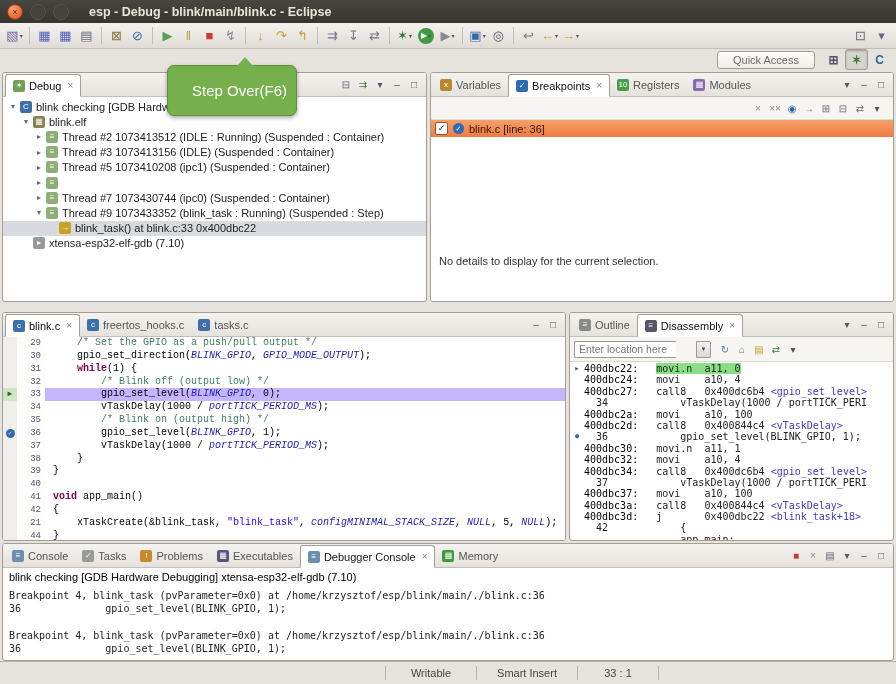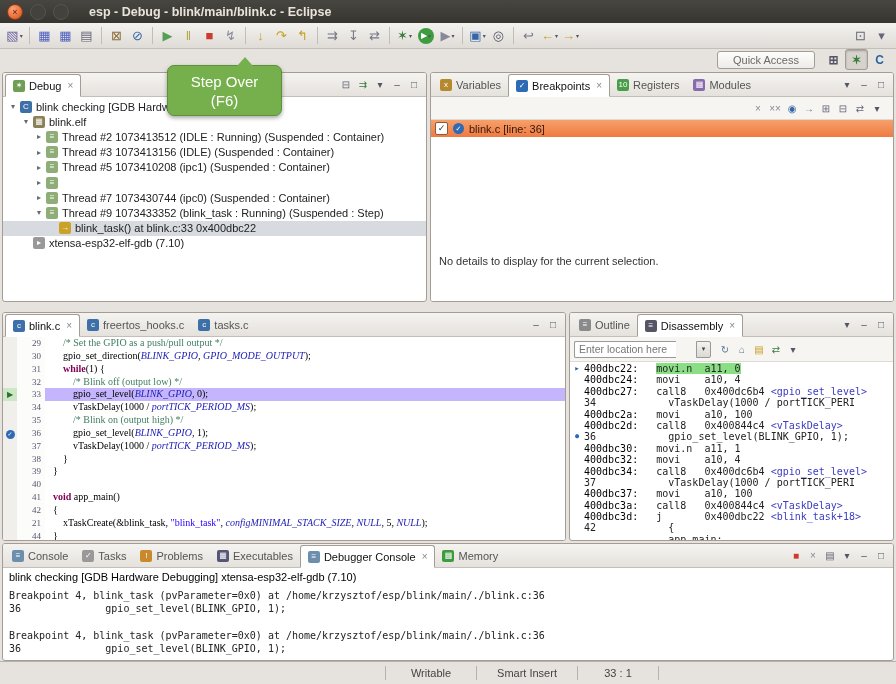--- a/index.html
+++ b/index.html
@@ -86,21 +86,21 @@
   .bp-row{height:17px;display:flex;align-items:center;gap:5px;padding-left:4px;
     background:linear-gradient(#f6a06b,#ef7a41);border-bottom:1px solid #e0читμ;}
   .bp-check{width:11px;height:11px;background:#fff;border:1px solid #8a5a3a;border-radius:2px;
     font-size:9px;line-height:10px;text-align:center;color:#333;flex:none;}
   .bp-ball{width:11px;height:11px;border-radius:50%;background:#2f6bb5;color:#fff;flex:none;
     display:flex;align-items:center;justify-content:center;font-size:7px;}
   .bp-label{color:#35180a;}
   .bp-details{margin-top:118px;padding-left:8px;color:#333;}
 
   
-  .ed-body{flex:1;overflow:hidden;font-family:Liberation Serif, serif;font-size:10px;background:#fff;}
+  .ed-body{flex:1;overflow:hidden;font-family:Liberation Mono, monospace;font-size:10px;background:#fff;}
   .eline{display:flex;height:12.85px;line-height:12.85px;}
   .emark{width:14px;flex:none;background:#f1efec;text-align:center;overflow:hidden;}
   .emark.curm{background:#cde6c3;}
   .iparrow{color:#2c6e2c;font-size:8px;line-height:12px;}
   .bpdot{display:inline-block;width:9px;height:9px;margin-top:2px;border-radius:50%;background:#2f6bb5;
     color:#fff;font-size:6px;line-height:9px;text-align:center;}
   .enum{width:24px;flex:none;text-align:right;padding-right:4px;color:#55556e;font-size:9px;background:#fcfcfb;}
   .ecode{flex:1;white-space:pre;padding-left:8px;}
   .eline.cur .ecode{background:#c4b5fd;}
   .seg.p{color:#000}.seg.c{color:#3f7f5f}.seg.k{color:#7f0055;font-weight:bold}
@@ -115,42 +115,42 @@
   .loc-btn{width:15px;height:17px;border:1px solid #999;border-radius:0 2px 2px 0;box-sizing:border-box;
     background:linear-gradient(#f4f2ef,#ddd9d3);font-size:7px;color:#444;
     display:inline-flex;align-items:center;justify-content:center;}
   .dis-body{flex:1;overflow:hidden;font-family:"DejaVu Sans Mono",monospace;font-size:10px;padding-top:1px;}
   .drow{display:flex;height:11.4px;line-height:11.4px;white-space:pre;}
   .dmark{width:14px;flex:none;text-align:center;}
   .dmark.cur{color:#2563a8;font-size:9px;}
   .dmark.bp{color:#2f6bb5;font-size:7px;}
   .daddr{color:#000;}
   .dcode.curhl{background:#8ade84;text-align:center;}
-  .drow.src{color:#222;}
+  .drow.src{color:#222;gap:12px;}
   .dsym{color:#3c3cc4;}
 
   
   .console-header{flex:none;padding:3px 6px 0;color:#000;}
   .console-body{flex:1;overflow:hidden;font-family:"DejaVu Sans Mono",monospace;font-size:10px;
     padding:6px 6px 0;}
   .cline{height:13.2px;line-height:13.2px;white-space:pre;}
 
   
   .statusbar{position:absolute;left:0;top:661px;width:896px;height:23px;background:#e6e3de;
     border-top:1px solid #b7b2aa;display:flex;align-items:center;color:#444;box-sizing:border-box;}
   .sb-spacer{width:385px;flex:none;}
   .sb-sep{width:1px;height:14px;background:#b7b2aa;flex:none;}
   .sb-field{text-align:center;flex:none;}
   .sb-f1{width:90px}.sb-f2{width:100px}.sb-f3{width:80px}
 
   
   .step-tooltip{position:absolute;left:167px;top:65px;width:113px;height:49px;z-index:60;
     background:#76b04c;border:1px solid #5e9139;border-radius:7px;box-shadow:0 2px 4px rgba(0,0,0,.35);
-    color:#fff;font-size:15px;display:flex;flex-direction:column;align-items:center;justify-content:center;
-    line-height:19px;}
+    color:#fff;font-size:15px;display:flex;flex-direction:row;align-items:center;justify-content:center;
+    line-height:19px;padding-left:15px;}
   .step-tooltip .arrow{position:absolute;top:-9px;left:69px;width:0;height:0;
     border-left:8px solid transparent;border-right:8px solid transparent;border-bottom:9px solid #76b04c;}
 </style>
 </head>
 <body>
 
 <div class="titlebar">
   <span class="wbtn close">×</span>
   <span class="wbtn dim"></span>
   <span class="wbtn dim"></span>

